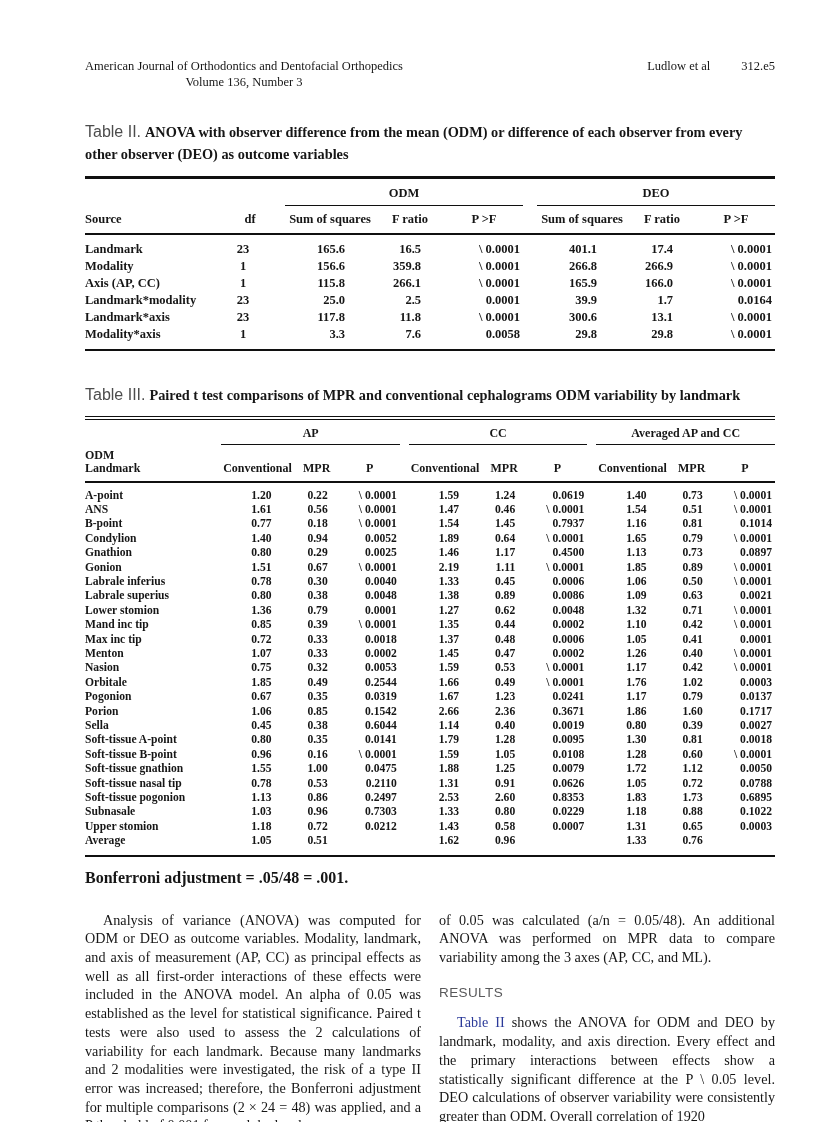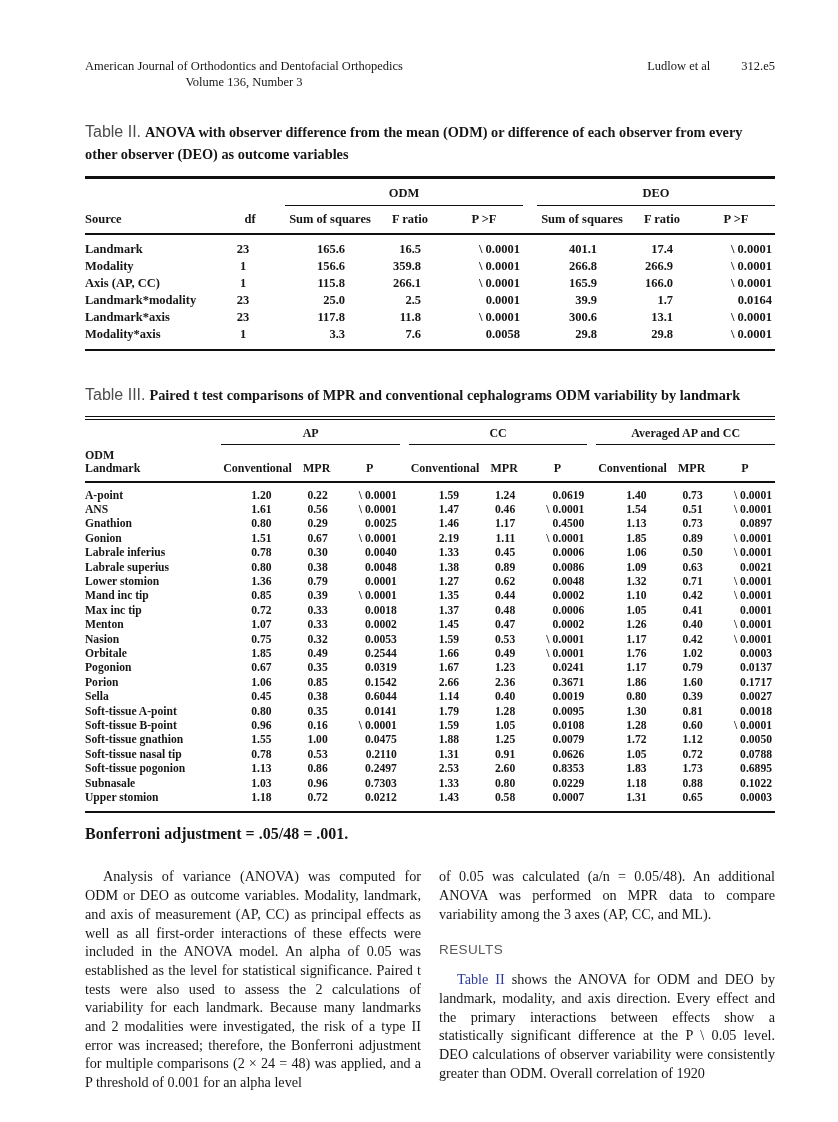--- a/index.html
+++ b/index.html
@@ -269,20 +269,48 @@
           <td></td>
           <td class="num pc">1.47</td>
           <td class="num pd">0.46</td>
           <td class="pv">\ 0.0001</td>
           <td></td>
           <td class="num pc">1.54</td>
           <td class="num pd">0.51</td>
           <td class="pv">\ 0.0001</td>
         </tr>
         <tr>
+          <td class="lbl">B-point</td>
+          <td class="num pc">0.77</td>
+          <td class="num pd">0.18</td>
+          <td class="pv">\ 0.0001</td>
+          <td></td>
+          <td class="num pc">1.54</td>
+          <td class="num pd">1.45</td>
+          <td class="pv">0.7937</td>
+          <td></td>
+          <td class="num pc">1.16</td>
+          <td class="num pd">0.81</td>
+          <td class="pv">0.1014</td>
+        </tr>
+        <tr>
+          <td class="lbl">Condylion</td>
+          <td class="num pc">1.40</td>
+          <td class="num pd">0.94</td>
+          <td class="pv">0.0052</td>
+          <td></td>
+          <td class="num pc">1.89</td>
+          <td class="num pd">0.64</td>
+          <td class="pv">\ 0.0001</td>
+          <td></td>
+          <td class="num pc">1.65</td>
+          <td class="num pd">0.79</td>
+          <td class="pv">\ 0.0001</td>
+        </tr>
+        <tr>
           <td class="lbl">Gnathion</td>
           <td class="num pc">0.80</td>
           <td class="num pd">0.29</td>
           <td class="pv">0.0025</td>
           <td></td>
           <td class="num pc">1.46</td>
           <td class="num pd">1.17</td>
           <td class="pv">0.4500</td>
           <td></td>
           <td class="num pc">1.13</td>
@@ -547,20 +575,34 @@
           <td class="num pd">0.72</td>
           <td class="pv">0.0212</td>
           <td></td>
           <td class="num pc">1.43</td>
           <td class="num pd">0.58</td>
           <td class="pv">0.0007</td>
           <td></td>
           <td class="num pc">1.31</td>
           <td class="num pd">0.65</td>
           <td class="pv">0.0003</td>
+        </tr>
+        <tr>
+          <td class="lbl">Average</td>
+          <td class="num pc">1.05</td>
+          <td class="num pd">0.51</td>
+          <td class="pv"></td>
+          <td></td>
+          <td class="num pc">1.62</td>
+          <td class="num pd">0.96</td>
+          <td class="pv"></td>
+          <td></td>
+          <td class="num pc">1.33</td>
+          <td class="num pd">0.76</td>
+          <td class="pv"></td>
         </tr>
       </tbody>
   </table>
 
   <p class="footnote">Bonferroni adjustment = .05/48 = .001.</p>
 
   <div class="cols">
     <div class="col">
       <p class="indent">Analysis of variance (ANOVA) was computed for ODM or DEO as outcome variables. Modality, landmark, and axis of measurement (AP, CC) as principal effects as well as all first-order interactions of these effects were included in the ANOVA model. An alpha of 0.05 was established as the level for statistical significance. Paired t tests were also used to assess the 2 calculations of variability for each landmark. Because many landmarks and 2 modalities were investigated, the risk of a type II error was increased; therefore, the Bonferroni adjustment for multiple comparisons (2 × 24 = 48) was applied, and a P threshold of 0.001 for an alpha level</p>
     </div>

